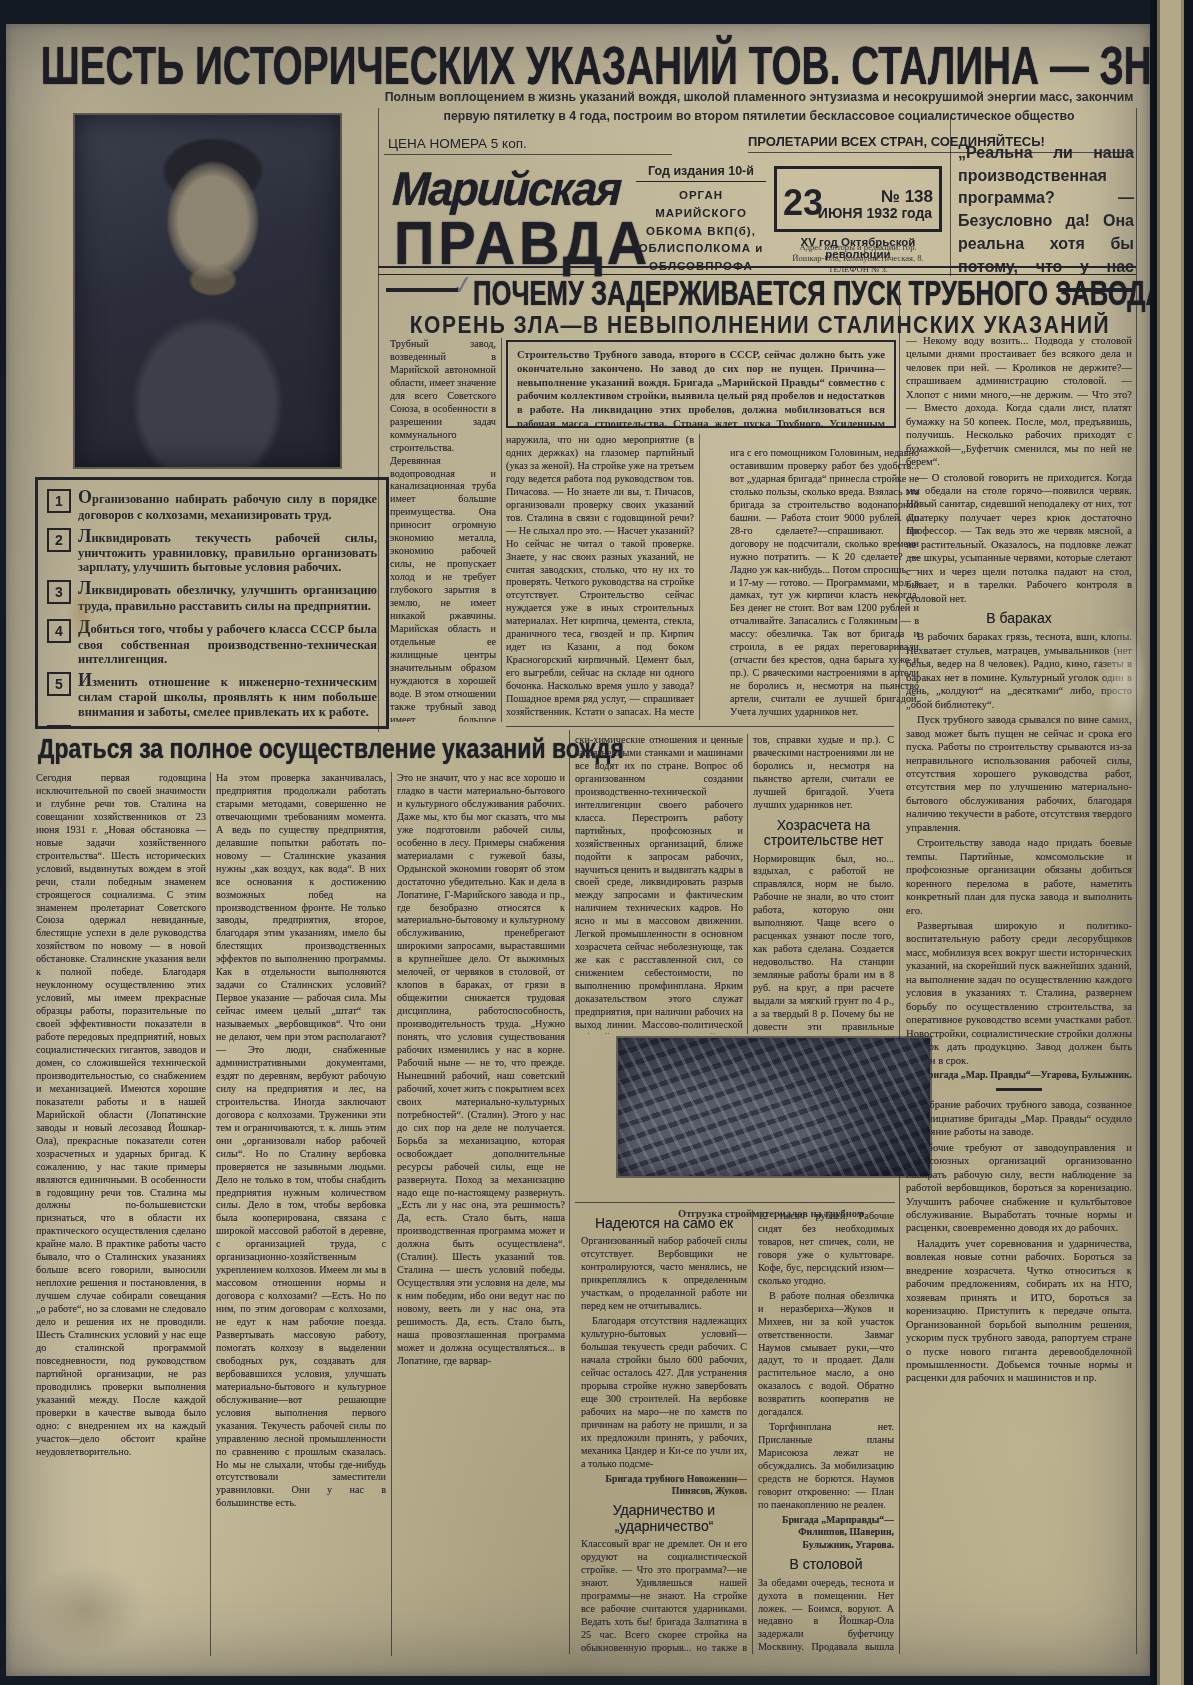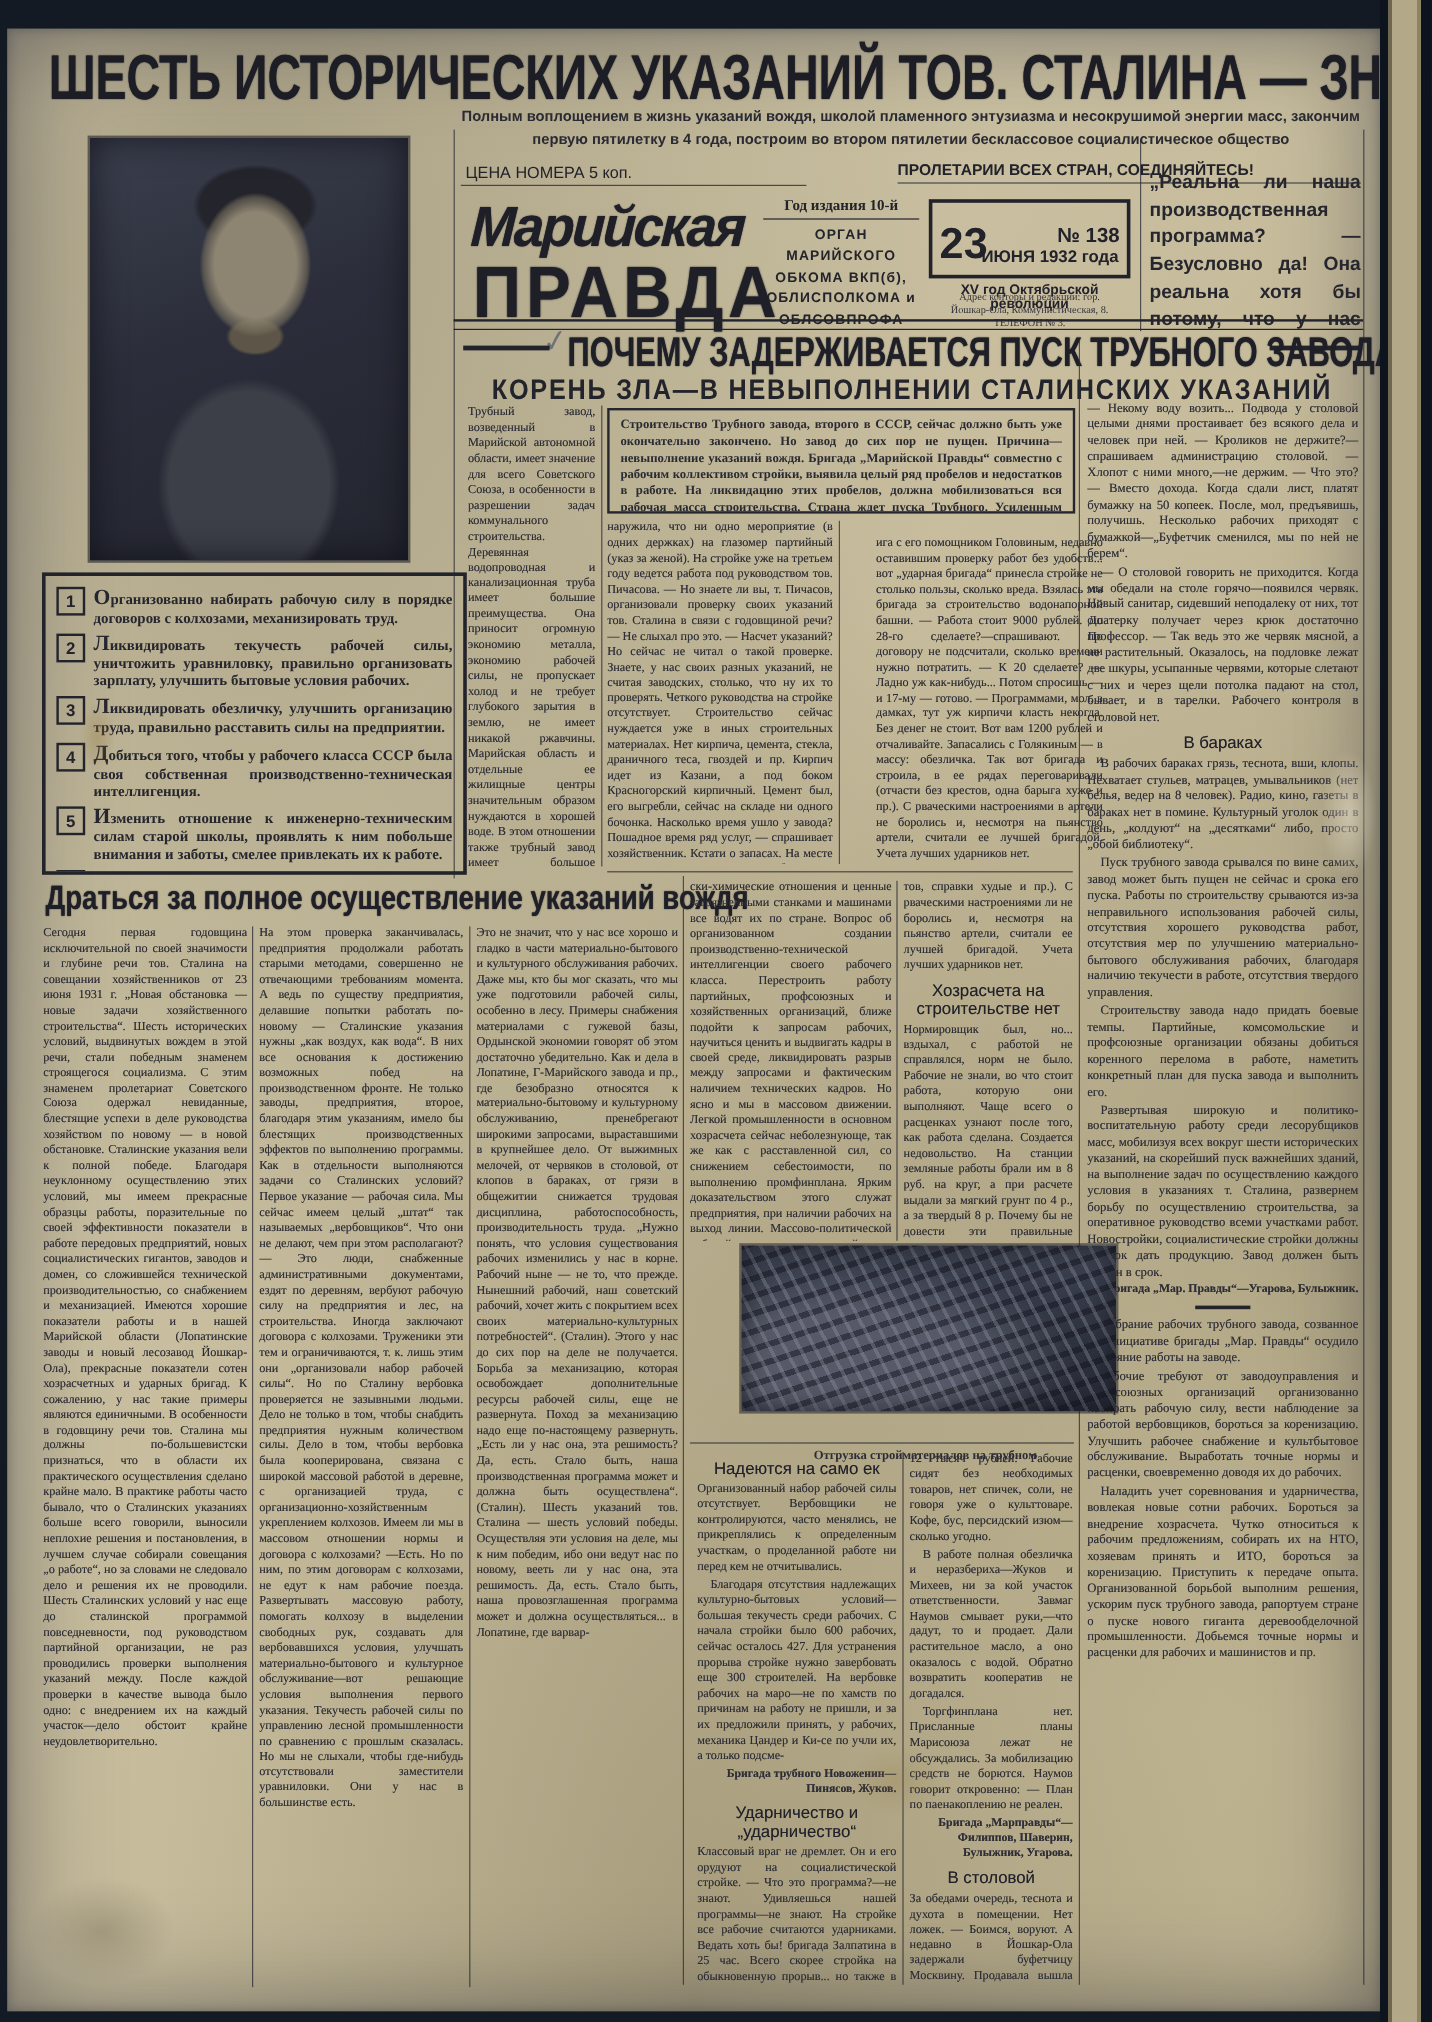--- a/index.html
+++ b/index.html
@@ -74,21 +74,21 @@
     font-family:"Liberation Sans", sans-serif;font-weight:900;font-style:italic;
     font-size:45px;letter-spacing:-2px;transform:skewX(-3deg) scaleY(1.05);transform-origin:left top;
     text-shadow:0 0 1px #1f1f28;
   }
   .logo-2{
     font-family:"Liberation Sans", sans-serif;font-weight:900;
     font-size:56px;letter-spacing:4px;margin-top:-6px;transform:scaleY(1.08);transform-origin:left top;
     text-shadow:0 0 1.5px #1f1f28;
   }
   .organ{left:630px;top:140px;width:130px;text-align:center;color:#23232b;}
-  .organ-edition{font-weight:700;font-size:12.5px;border-bottom:1px solid #23232b;padding-bottom:3px;margin-bottom:5px;font-family:Liberation Serif, serif;}
+  .organ-edition{font-weight:700;font-size:12.5px;border-bottom:1px solid #23232b;padding-bottom:3px;margin-bottom:5px;}
   .organ-body{font-weight:700;font-size:11.5px;line-height:1.55;letter-spacing:1px;white-space:pre-line;}
   .datebox{
     left:768px;top:142px;width:168px;height:66px;border:3px solid #22222b;
     color:#22222b;padding:18px 6px;box-sizing:border-box;
   }
   .datebox .row1{display:flex;align-items:flex-start;}
   .date-day{font-family:"Liberation Sans", sans-serif;font-weight:900;font-size:36px;line-height:.9;}
   .date-right{flex:1;text-align:right;}
   .date-no{font-weight:700;font-size:17px;}
   .date-month{font-weight:700;font-size:14px;text-align:center;margin-top:-14px;padding-left:34px;}

